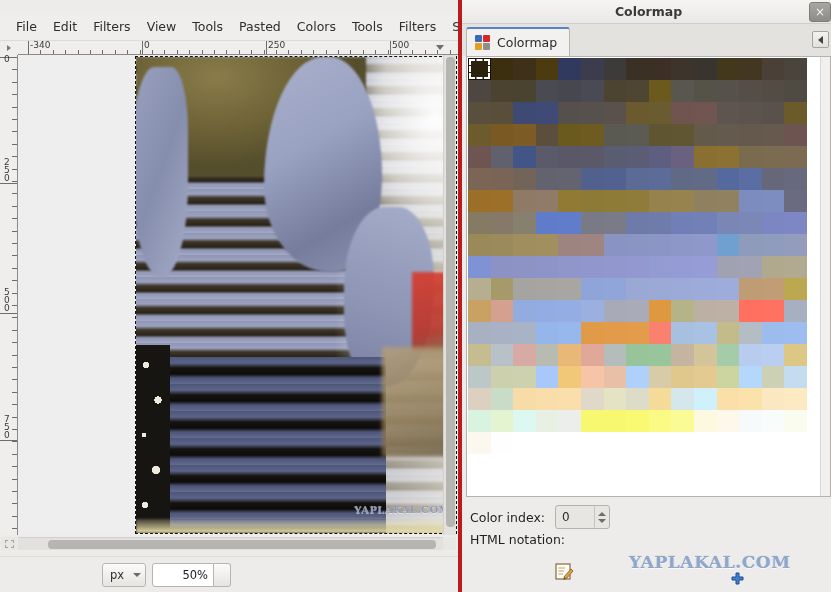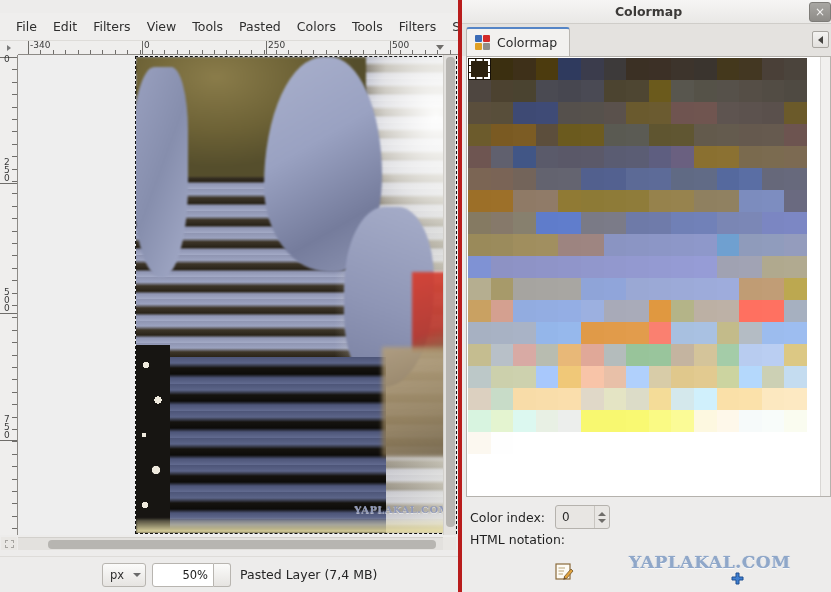--- a/index.html
+++ b/index.html
@@ -503,21 +503,20 @@
       <div class="combo">
         <span>px</span>
         <span class="chev"></span>
       </div>
       <div id="zoom-entry">
         <span>50%</span>
       </div>
       <div id="zoom-spin">
         <span class="chev"></span>
       </div>
-      <div id="status-text">Pasted Layer (7,4 MB)</div>
     </div>
   </div>
 
   <div id="cm-dialog">
 
     <div id="cm-titlebar">
       <div id="cm-title-text">Colormap</div>
       <div id="cm-close">×</div>
     </div>
 

